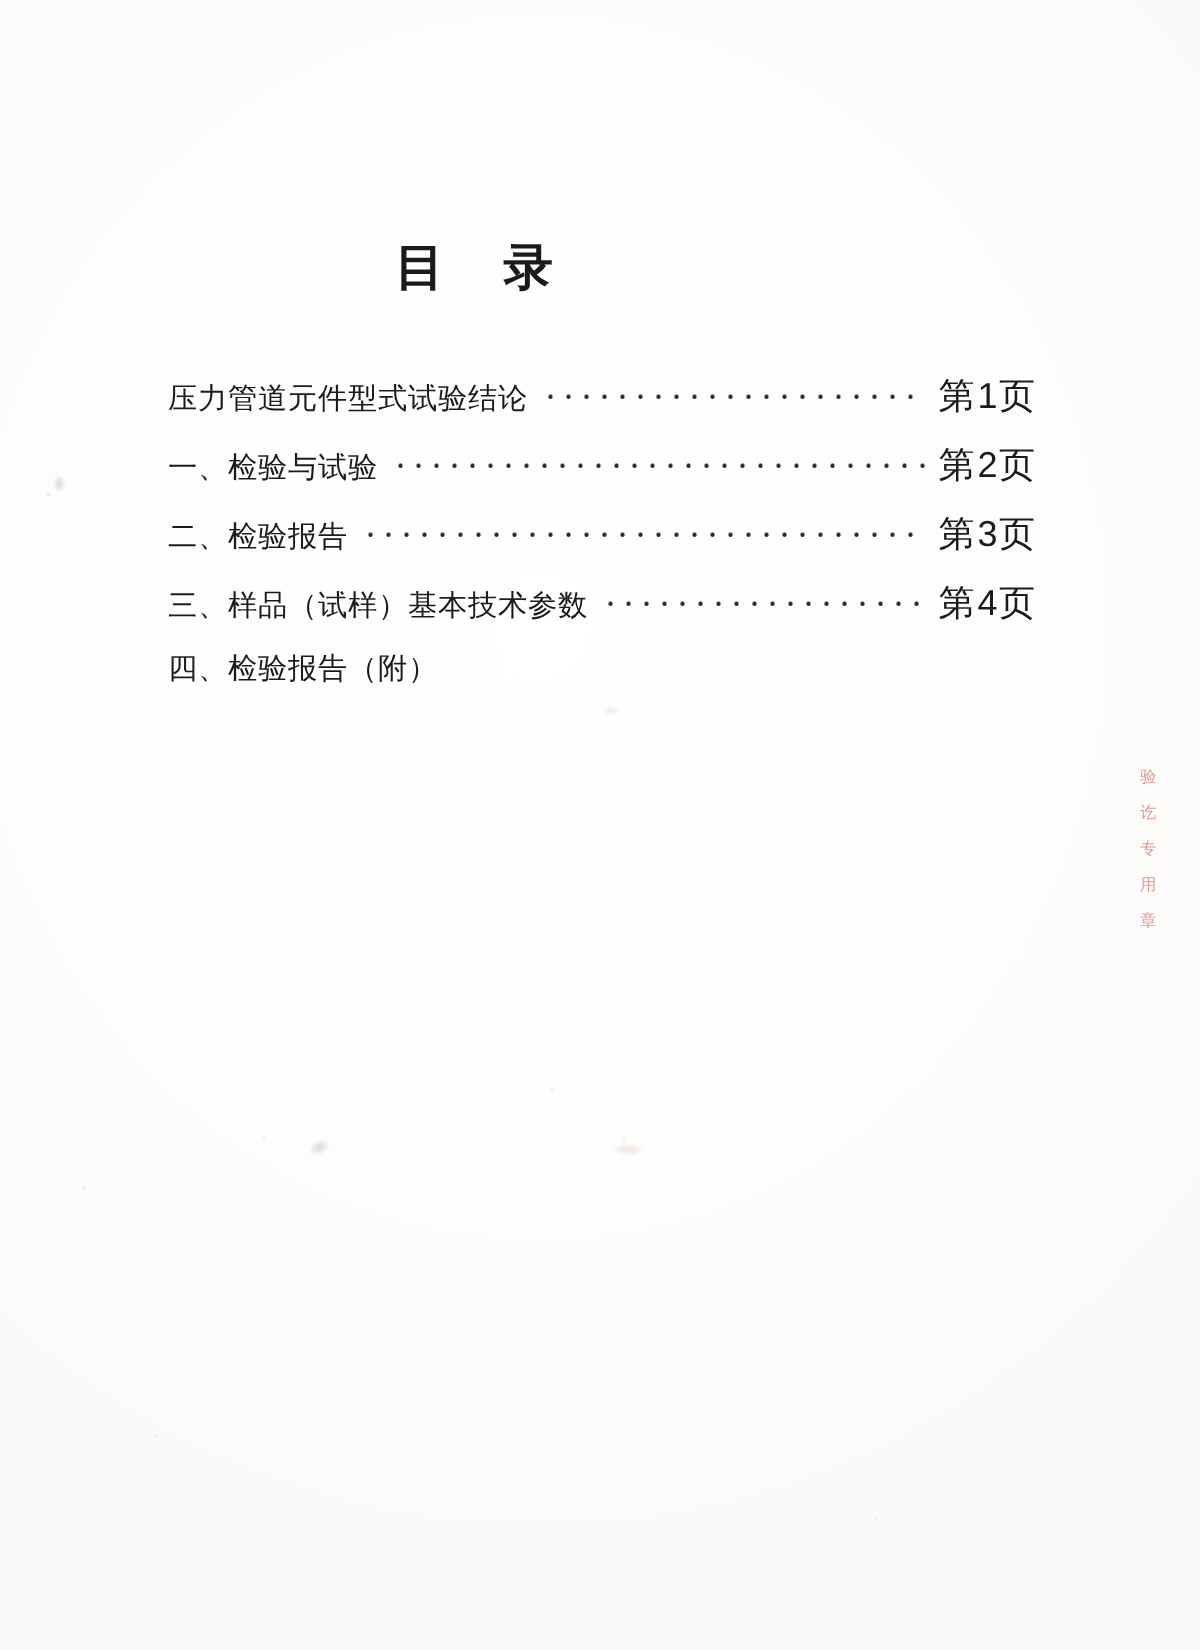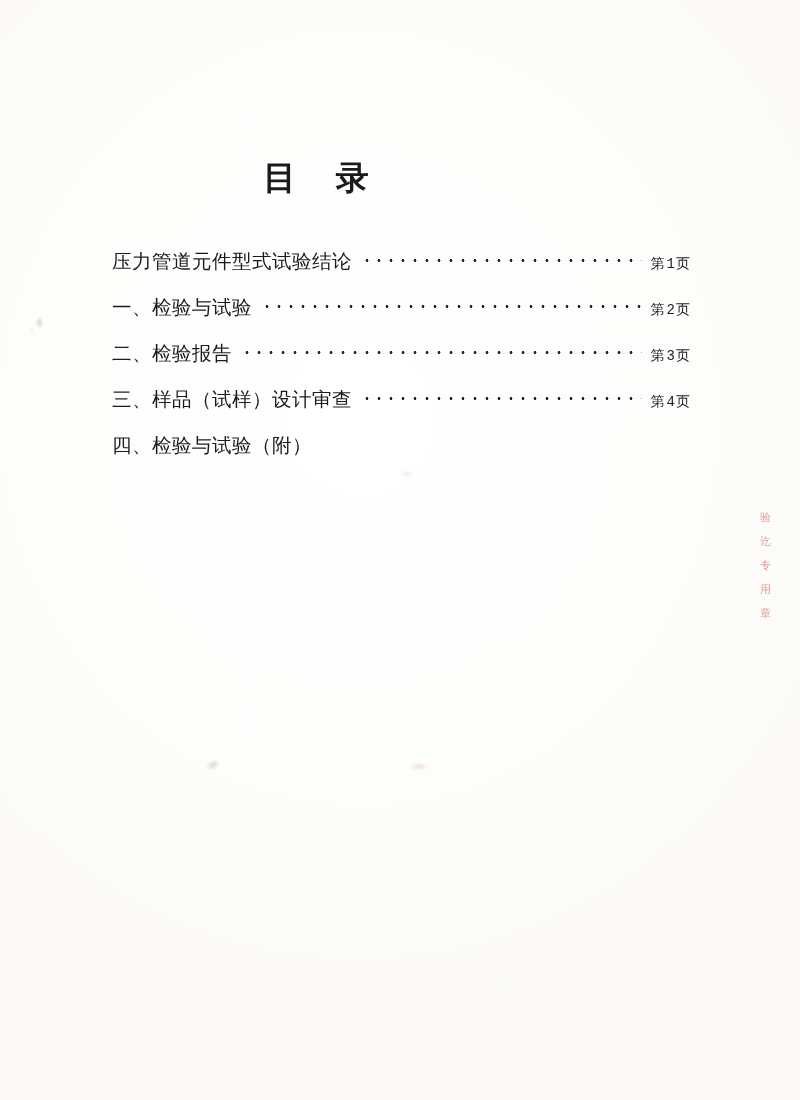--- a/index.html
+++ b/index.html
@@ -93,21 +93,21 @@
     left: 112px;
     width: 580px;
   }
 
   .toc-row {
     display: flex;
     align-items: baseline;
     height: 46px;
     font-size: 19.5px;
     color: #1b1b1b;
-    font-family: Liberation Mono, monospace;
+    font-family: Liberation Sans, sans-serif;
     white-space: nowrap;
   }
 
   .entry-label {
     letter-spacing: 0.5px;
   }
 
   .leader {
     flex: 1 1 auto;
     margin: 0 9px 0 9px;
@@ -123,21 +123,21 @@
     bottom: 0.30em;
     height: 3px;
     background-image: radial-gradient(circle, #2a2a2a 1.35px, rgba(0,0,0,0) 1.6px);
     background-size: 12px 3px;
     background-repeat: repeat-x;
   }
 
   .page-ref {
     flex: 0 0 auto;
     letter-spacing: 2px;
-    font-size: 14px;
+    font-size: 24px;
   }
   .page-ref .num {
     letter-spacing: 1px;
   }
 
   .toc-row.no-leader .leader::before {
     display: none;
   }
   .toc-row.no-leader .page-ref {
     visibility: hidden;
@@ -169,27 +169,27 @@
       <span class="page-ref"><span>第</span><span class="num">2</span><span>页</span></span>
     </div>
 
     <div class="toc-row">
       <span class="entry-label">二、检验报告</span>
       <span class="leader"></span>
       <span class="page-ref"><span>第</span><span class="num">3</span><span>页</span></span>
     </div>
 
     <div class="toc-row">
-      <span class="entry-label">三、样品（试样）设计审查</span>
+      <span class="entry-label">三、样品（试样）基本技术参数</span>
       <span class="leader"></span>
       <span class="page-ref"><span>第</span><span class="num">4</span><span>页</span></span>
     </div>
 
     <div class="toc-row no-leader">
-      <span class="entry-label">四、检验与试验（附）</span>
+      <span class="entry-label">四、检验报告（附）</span>
       <span class="leader"></span>
       <span class="page-ref"><span></span><span class="num"></span><span></span></span>
     </div>
 
   </div>
 
   <div class="seal">
     <div class="mark" style="top:0px">验</div>
     <div class="mark" style="top:24px">讫</div>
     <div class="mark" style="top:48px">专</div>

